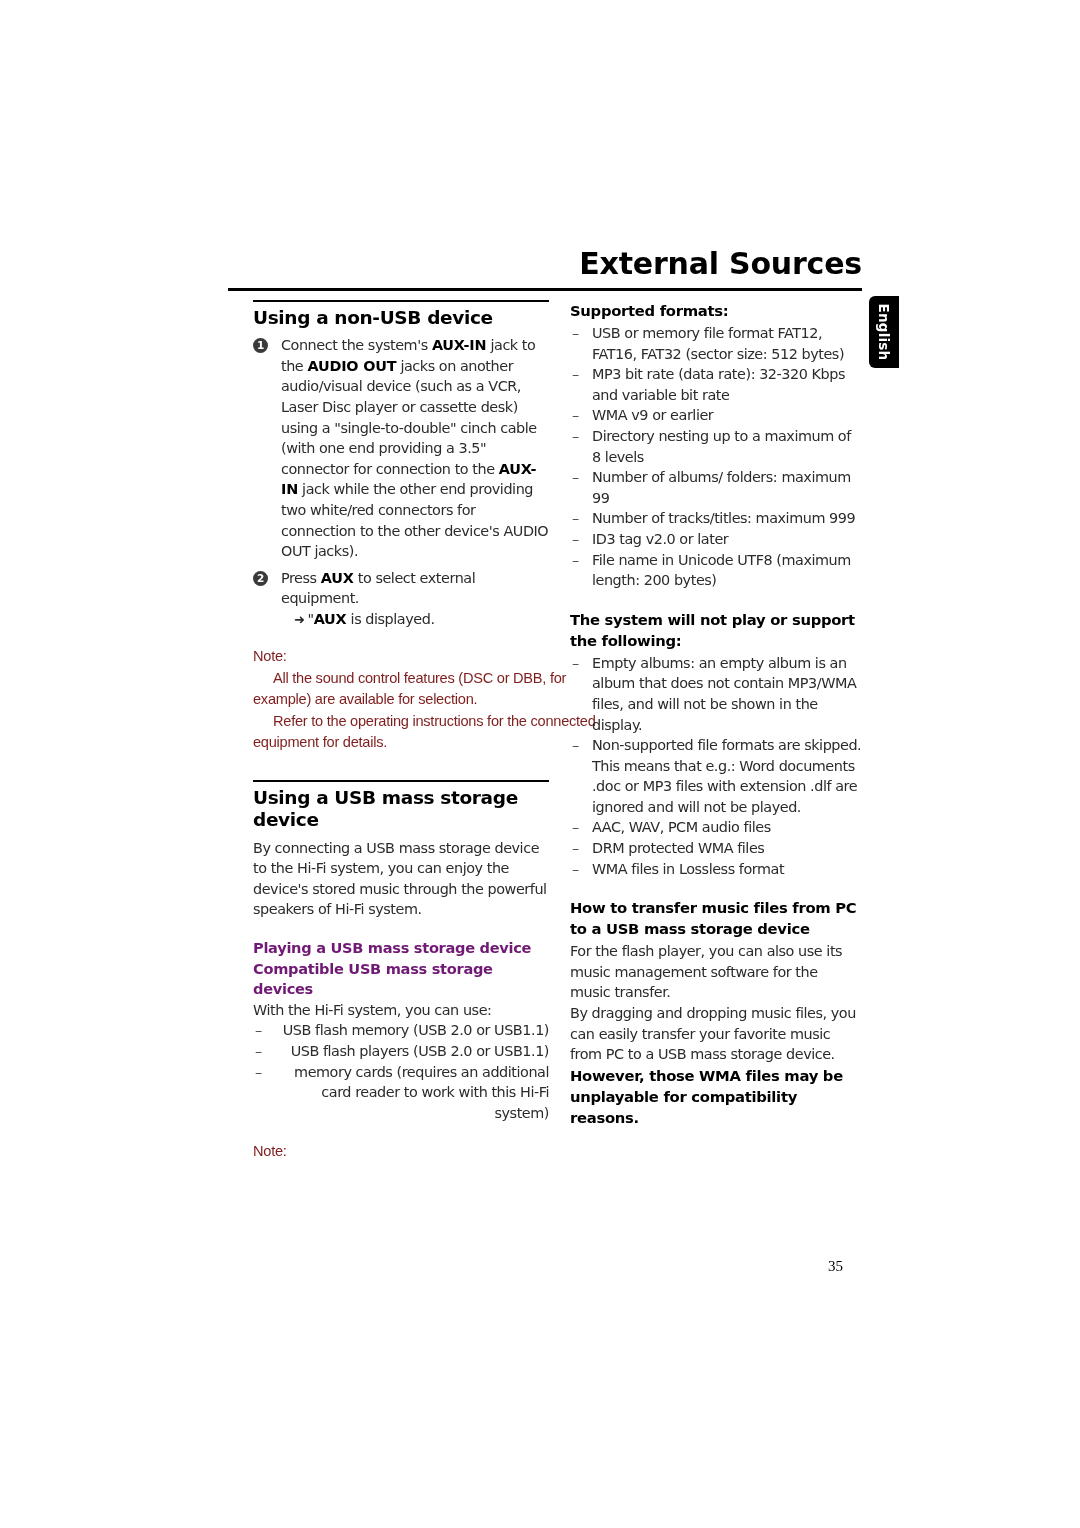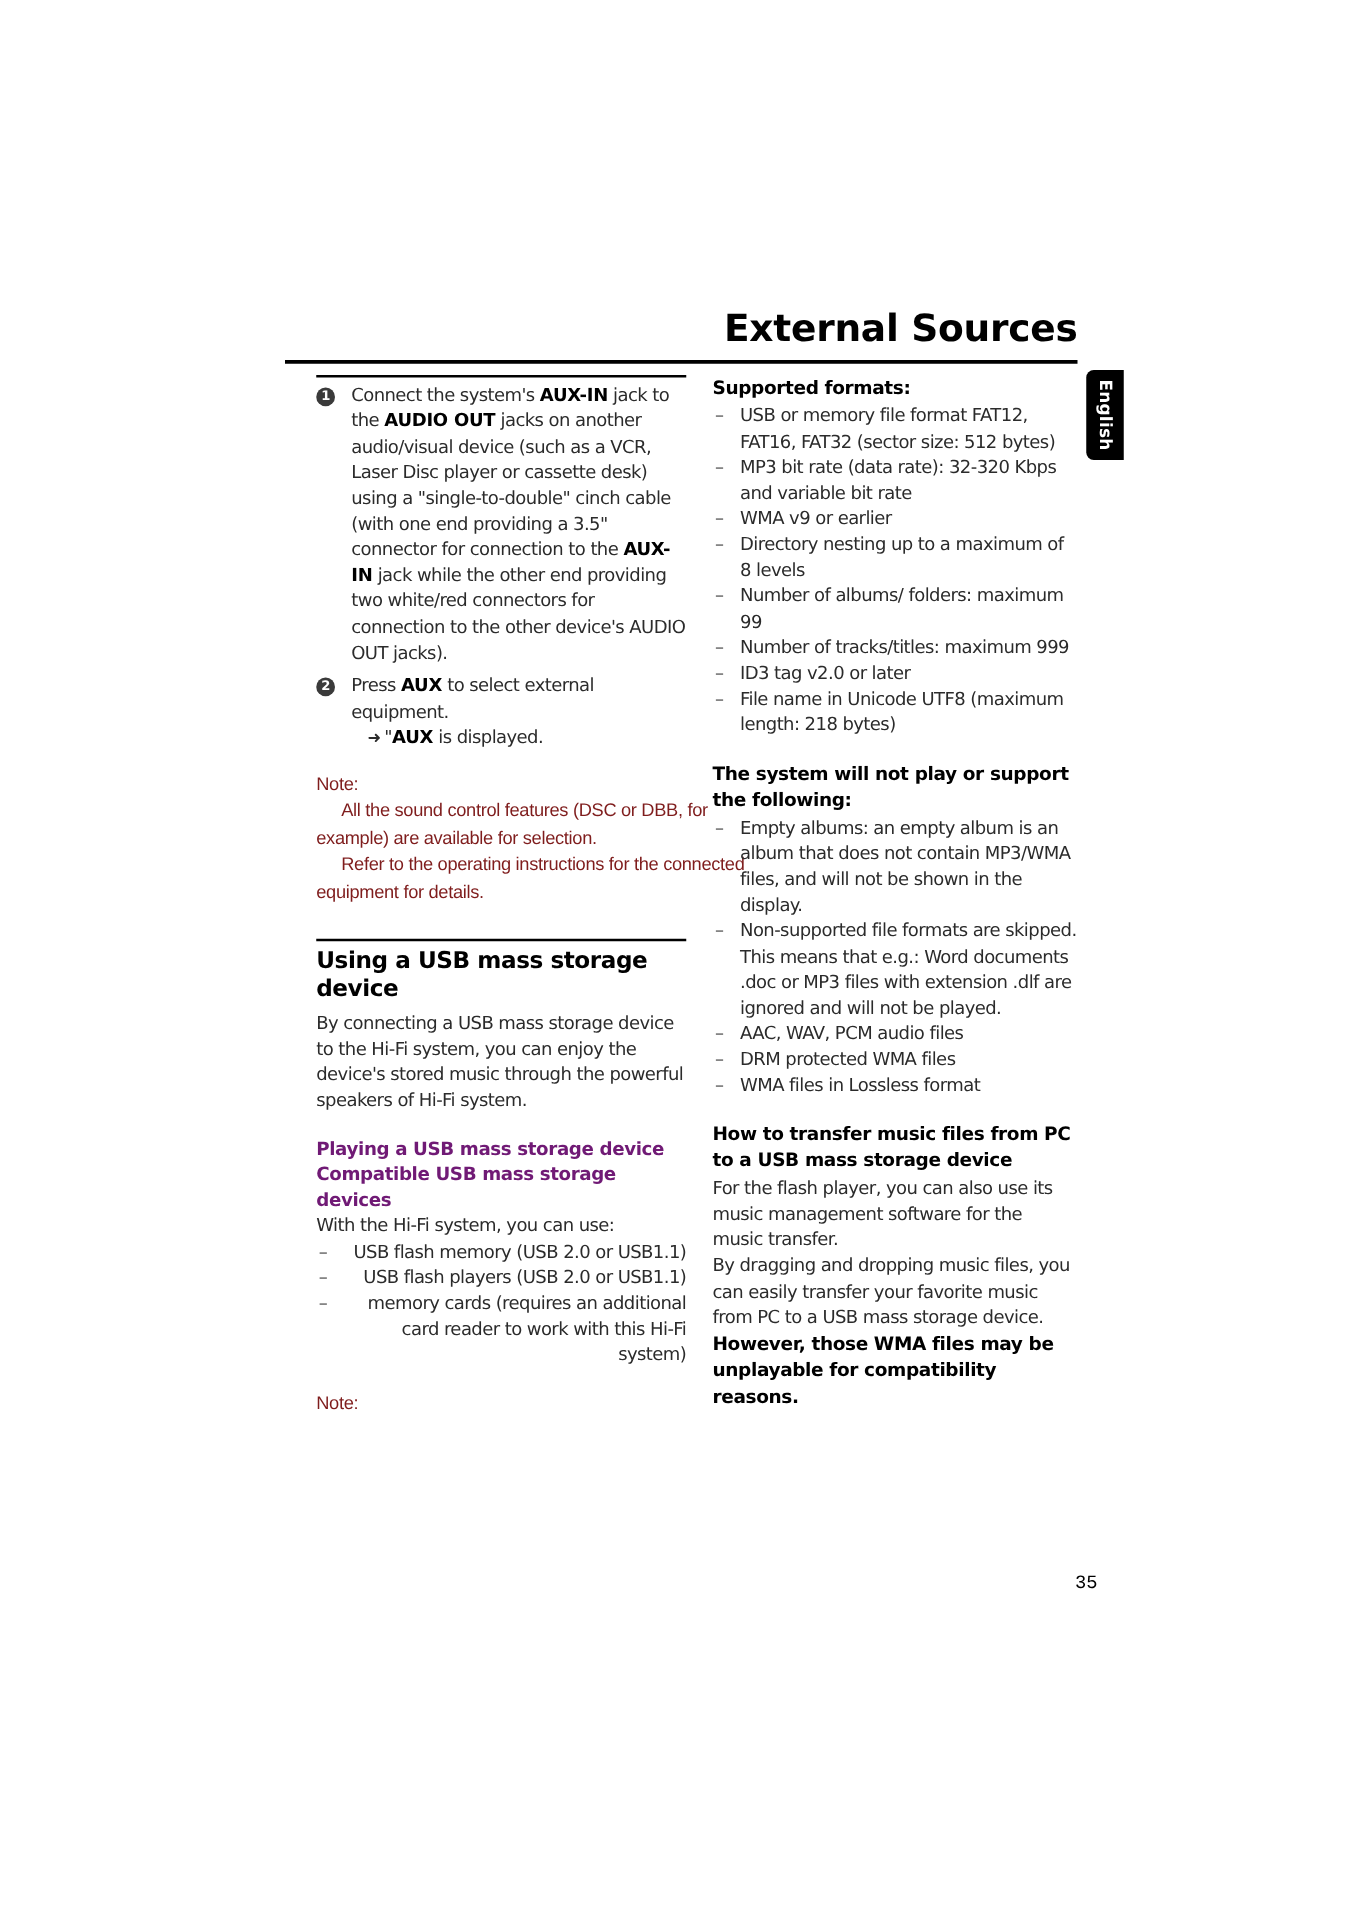--- a/index.html
+++ b/index.html
@@ -200,42 +200,43 @@
     font-size: 14.8px;
     line-height: 21px;
     letter-spacing: -0.3px;
     color: #000;
     margin: 0 0 2px 0;
   }
 
   
   .page-number {
     position: absolute;
-    left: 860px;
+    left: 828px;
     top: 1258px;
-    font-family: Liberation Mono, monospace;
+    font-family: Liberation Serif, serif;
     font-size: 15px;
     color: #000;
   }
 </style>
 </head>
 <body>
 
 <div class="page">
 
   <div class="page-title">External Sources</div>
   <div class="header-rule"></div>
 
   <div class="lang-tab">
     <span>English</span>
   </div>
 
   <div class="col-left">
 
     <div class="sec-rule"></div>
+    <div class="sec-head">Using a non-USB device</div>
 
     <div class="body-text">
       <div class="step">
         <div class="step-num">1</div>
         <span id="step1-text"><span>Connect the system's </span><b>AUX-IN</b><span> jack to the </span><b>AUDIO OUT</b><span> jacks on another audio/visual device (such as a VCR, Laser Disc player or cassette desk) using a "single-to-double" cinch cable (with one end providing a 3.5" connector for connection to the </span><b>AUX-IN</b><span> jack while the other end providing two white/red connectors for connection to the other device's AUDIO OUT jacks).</span></span>
       </div>
       <div class="step">
         <div class="step-num">2</div>
         <span id="step2-text"><span>Press </span><b>AUX</b><span> to select external equipment.</span></span>
         <div class="sub-arrow">
@@ -281,21 +282,21 @@
 
     <div class="hang-head">Supported formats:</div>
     <ul class="dash-list">
       <li>USB or memory file format FAT12, FAT16, FAT32 (sector size: 512 bytes)</li>
       <li>MP3 bit rate (data rate): 32-320 Kbps and variable bit rate</li>
       <li>WMA v9 or earlier</li>
       <li>Directory nesting up to a maximum of 8 levels</li>
       <li>Number of albums/ folders: maximum 99</li>
       <li>Number of tracks/titles: maximum 999</li>
       <li>ID3 tag v2.0 or later</li>
-      <li>File name in Unicode UTF8 (maximum length: 218 bytes)</li>
+      <li>File name in Unicode UTF8 (maximum length: 200 bytes)</li>
     </ul>
 
     <div class="spacer-md"></div>
 
     <div class="hang-head">The system will not play or support the following:</div>
     <ul class="dash-list">
       <li>Empty albums: an empty album is an album that does not contain MP3/WMA files, and will not be shown in the display.</li>
       <li>Non-supported file formats are skipped. This means that e.g.: Word documents .doc or MP3 files with extension .dlf are ignored and will not be played.</li>
       <li>AAC, WAV, PCM audio files</li>
       <li>DRM protected WMA files</li>

